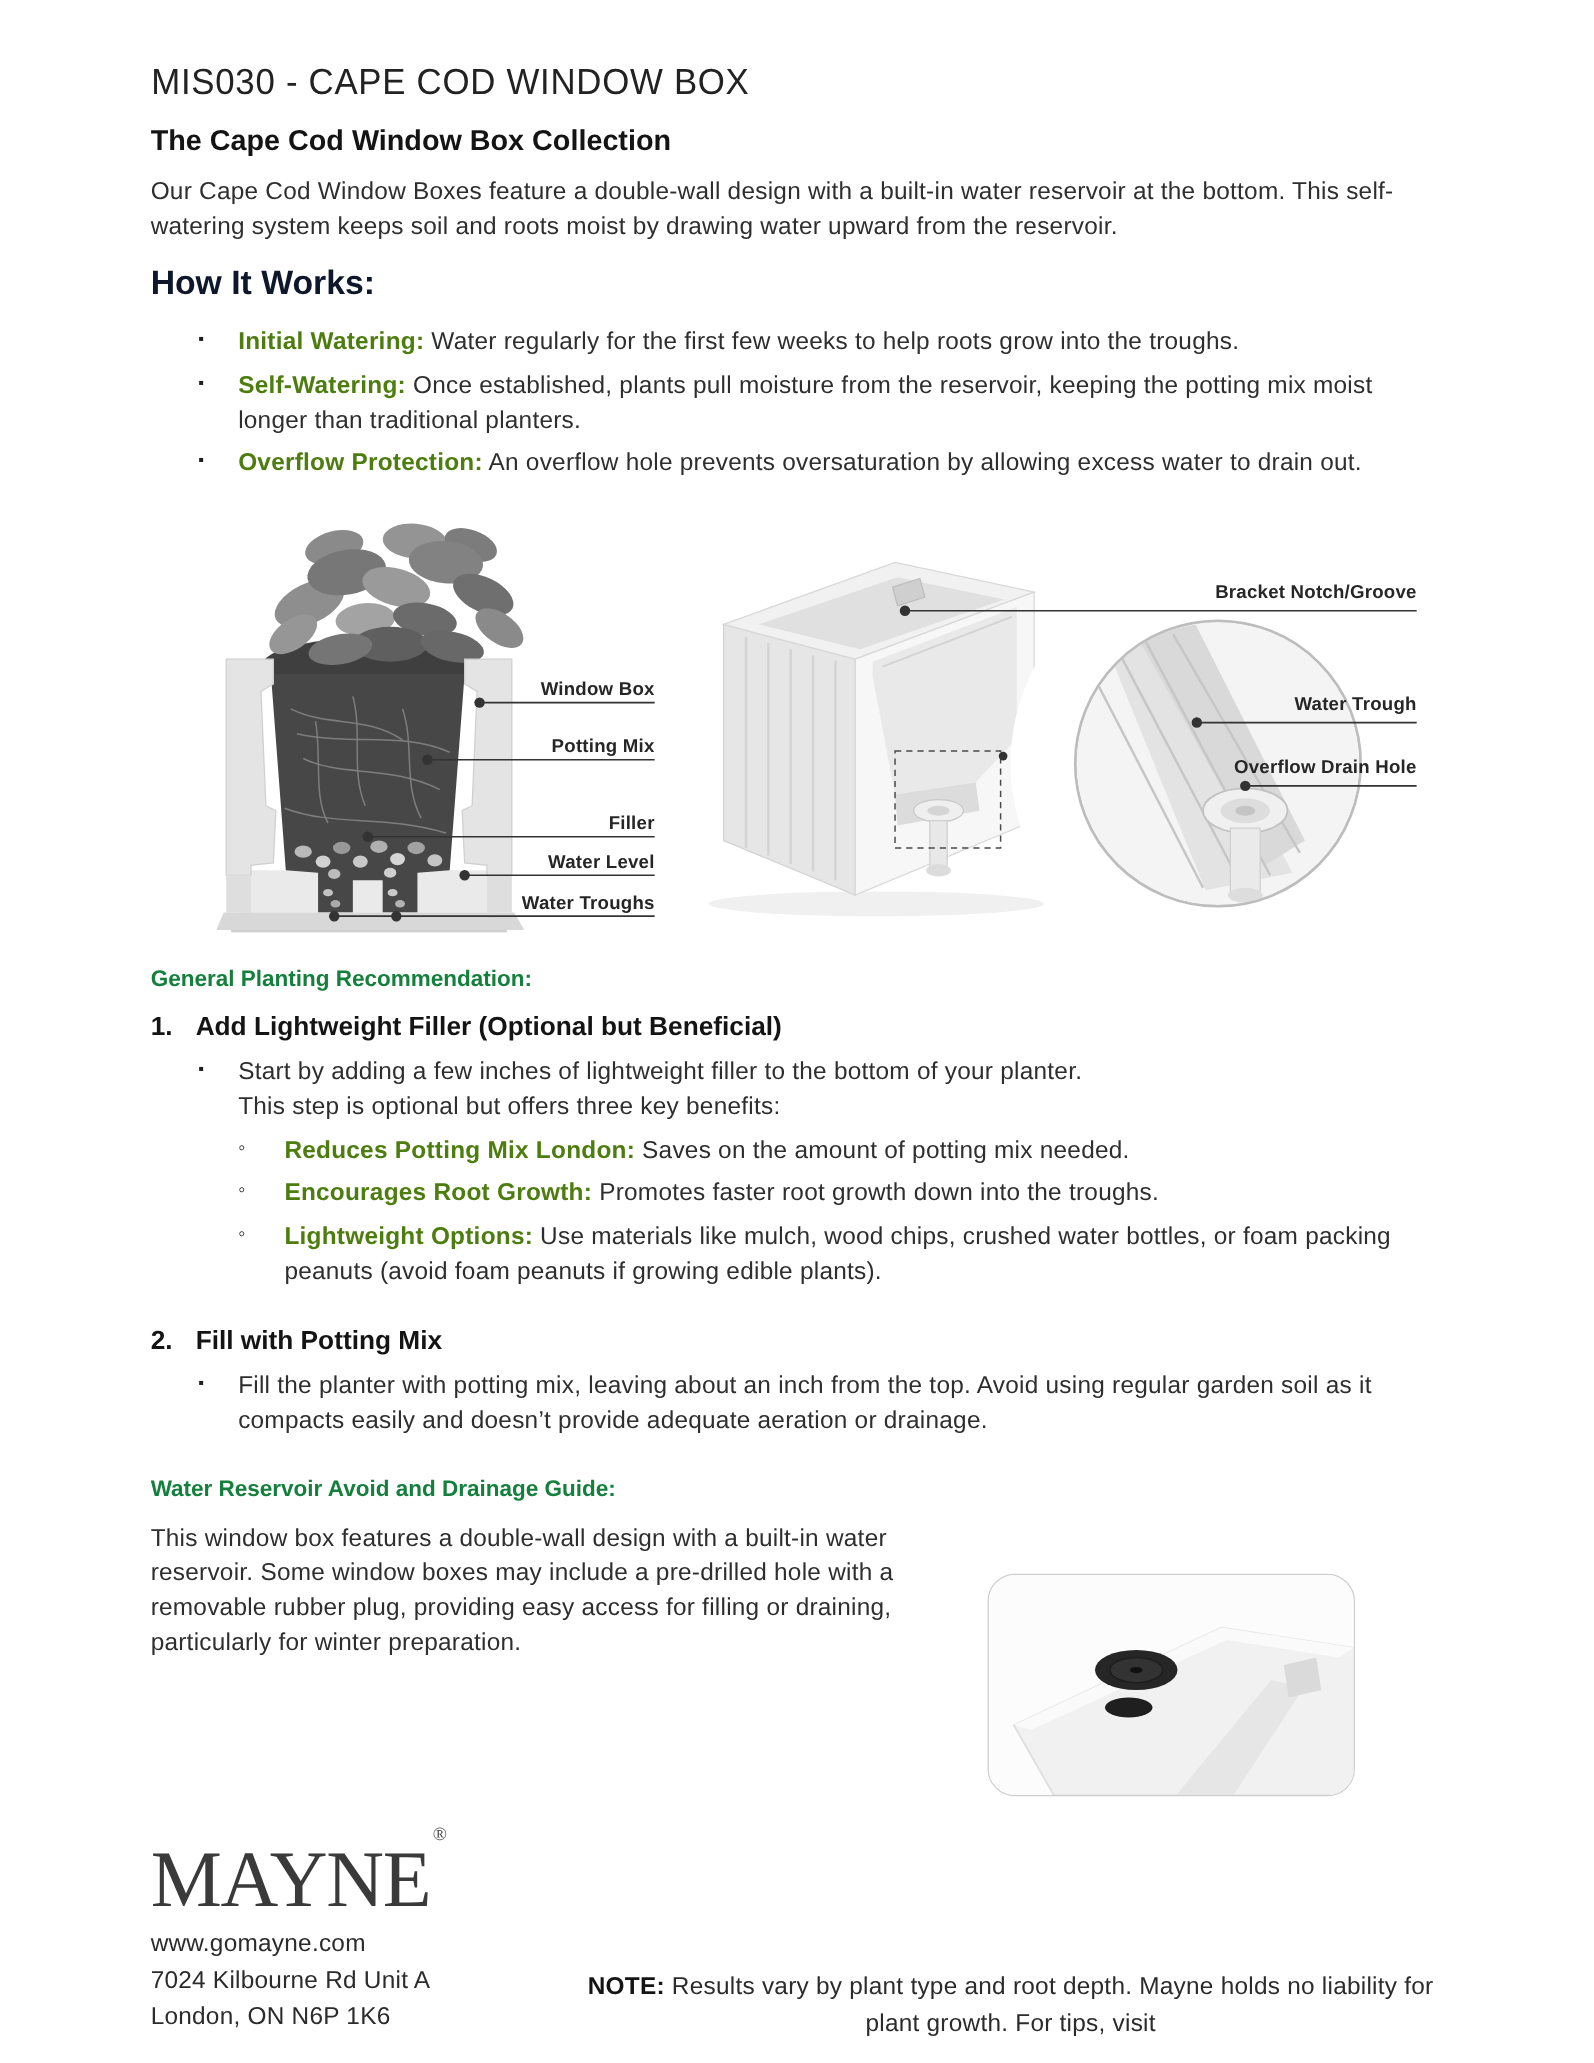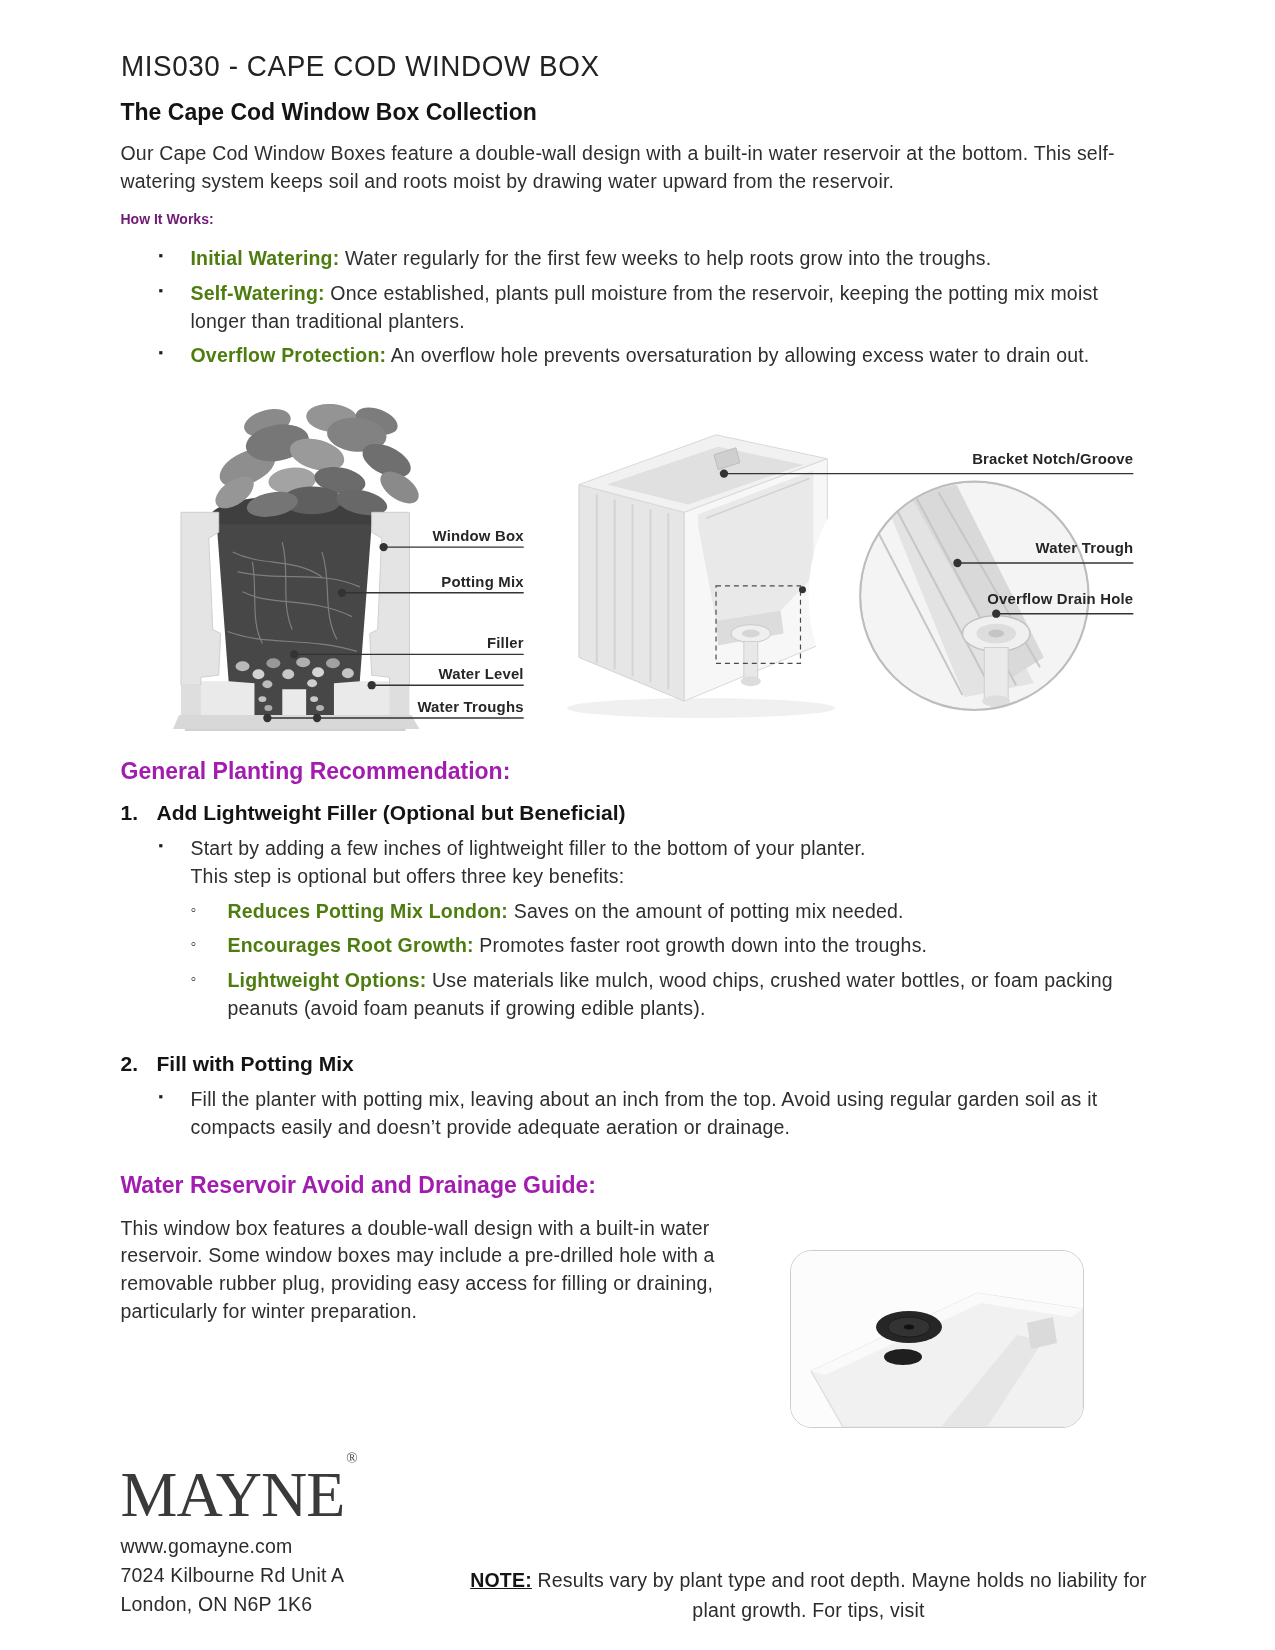--- a/index.html
+++ b/index.html
@@ -14,22 +14,22 @@
     font-family:"Liberation Sans", sans-serif;
     color:#2e2e2e;
   }
   h1.title{
     font-size:29px;font-weight:400;color:#222;
     margin:0 0 16px 0;letter-spacing:.6px;
     transform:scaleX(.96);transform-origin:left center;
     white-space:nowrap;
   }
   h2.sub{font-size:23px;font-weight:700;color:#141414;margin:0 0 14px 0;}
-  h2.big{font-size:23px;font-weight:700;color:#a21caf;margin:26px 0 16px 0;}
-  h3.hiw{font-size:14px;font-weight:700;color:#701a75;margin:16px 0 18px 0;}
+  h2.big{font-size:18px;font-weight:700;color:#15803d;margin:26px 0 16px 0;}
+  h3.hiw{font-size:27px;font-weight:700;color:#0f172a;margin:16px 0 18px 0;}
   p.bodytext{font-size:19.5px;line-height:1.42;margin:0 0 12px 0;letter-spacing:.2px;color:#2e2e2e;}
   p.lead{max-width:1005px;}
   p.narrow{max-width:648px;}
   ul.sq,ul.circ{list-style:none;margin:0;padding:0;}
   ul.sq li{
     position:relative;padding-left:70px;margin:0 0 7px 0;
     font-size:19.5px;line-height:1.42;letter-spacing:.2px;
   }
   ul.sq li::before{
     content:"▪";position:absolute;left:38px;top:2px;
@@ -69,21 +69,21 @@
   .logo{
     font-family:"Liberation Serif", serif;
     font-size:64px;color:#3a3a3a;letter-spacing:-1px;line-height:1.05;
   }
   .logo sup{font-size:15px;position:relative;top:-30px;left:2px;color:#4a4a4a;}
   .addr{font-size:19.5px;line-height:1.5;color:#2b2b2b;margin-top:4px;letter-spacing:.2px;}
   .note{
     position:absolute;left:337px;top:104px;width:702px;
     text-align:center;font-size:19.5px;line-height:1.55;color:#2b2b2b;letter-spacing:.2px;
   }
-  .note b{color:#141414;text-decoration:underline;}
+  .note b{color:#141414;}
 </style>
 </head>
 <body>
 
 <div class="page">
 
   <h1 class="title">MIS030 - CAPE COD WINDOW BOX</h1>
 
   <section>
     <h2 class="sub">The Cape Cod Window Box Collection</h2>

